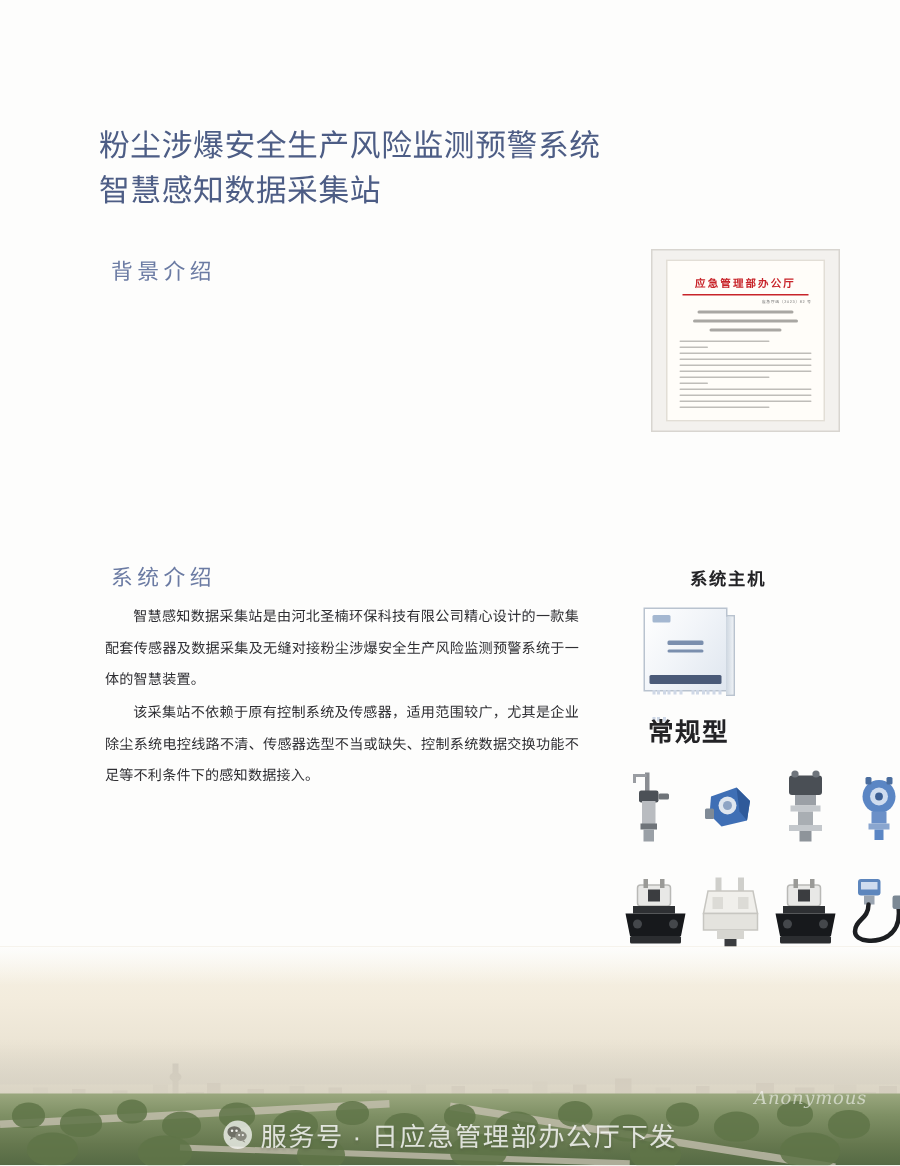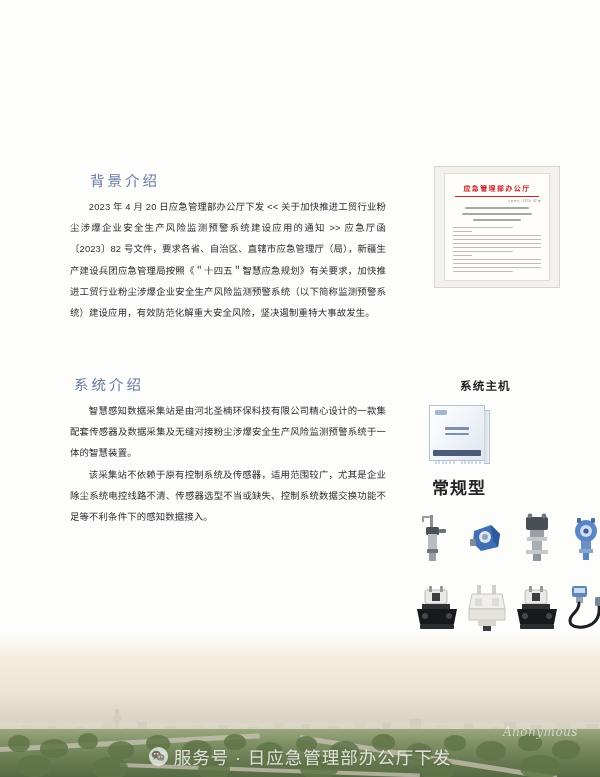--- a/index.html
+++ b/index.html
@@ -62,21 +62,21 @@
   }
 
   
   .sec-head {
     position: absolute;
     font-size: 14.5px;
     letter-spacing: 3px;
     color: #6b7ba3;
     white-space: nowrap;
   }
-  #sec-head-bg { left: 74px; top: 169px; margin-left: 16px; }
+  #sec-head-bg { left: 74px; top: 169px; }
   #sec-head-sys { left: 74px; top: 373px; }
 
   
   .body-col {
     position: absolute;
     left: 70px;
     width: 316px;
   }
   #body-bg { top: 196px; }
   #body-sys { top: 400px; }
@@ -412,26 +412,27 @@
     letter-spacing: .5px;
     white-space: nowrap;
   }
 </style>
 </head>
 <body>
 
 <div id="page">
 
 
+  <div class="title-block">
+    <div class="title-line">粉尘涉爆安全生产风险监测预警系统</div>
+    <div class="title-line">智慧感知数据采集站</div>
+  </div>
 
   <div class="sec-head" id="sec-head-bg">背景介绍</div>
 
-  <div class="body-col" id="body-bg">
-    <p class="para">2023 年 4 月 20 日应急管理部办公厅下发 &lt;&lt; 关于加快推进工贸行业粉尘涉爆企业安全生产风险监测预警系统建设应用的通知 &gt;&gt; 应急厅函〔2023〕82 号文件，要求各省、自治区、直辖市应急管理厅（局），新疆生产建设兵团应急管理局按照《＂十四五＂智慧应急规划》有关要求，加快推进工贸行业粉尘涉爆企业安全生产风险监测预警系统（以下简称监测预警系统）建设应用，有效防范化解重大安全风险，坚决遏制重特大事故发生。</p>
-  </div>
 
   <div class="sec-head" id="sec-head-sys">系统介绍</div>
 
   <div class="body-col" id="body-sys">
     <p class="para">智慧感知数据采集站是由河北圣楠环保科技有限公司精心设计的一款集配套传感器及数据采集及无缝对接粉尘涉爆安全生产风险监测预警系统于一体的智慧装置。</p>
     <p class="para">该采集站不依赖于原有控制系统及传感器，适用范围较广，尤其是企业除尘系统电控线路不清、传感器选型不当或缺失、控制系统数据交换功能不足等不利条件下的感知数据接入。</p>
   </div>
 
   <div class="doc-figure">
     <div class="doc-sheet">

